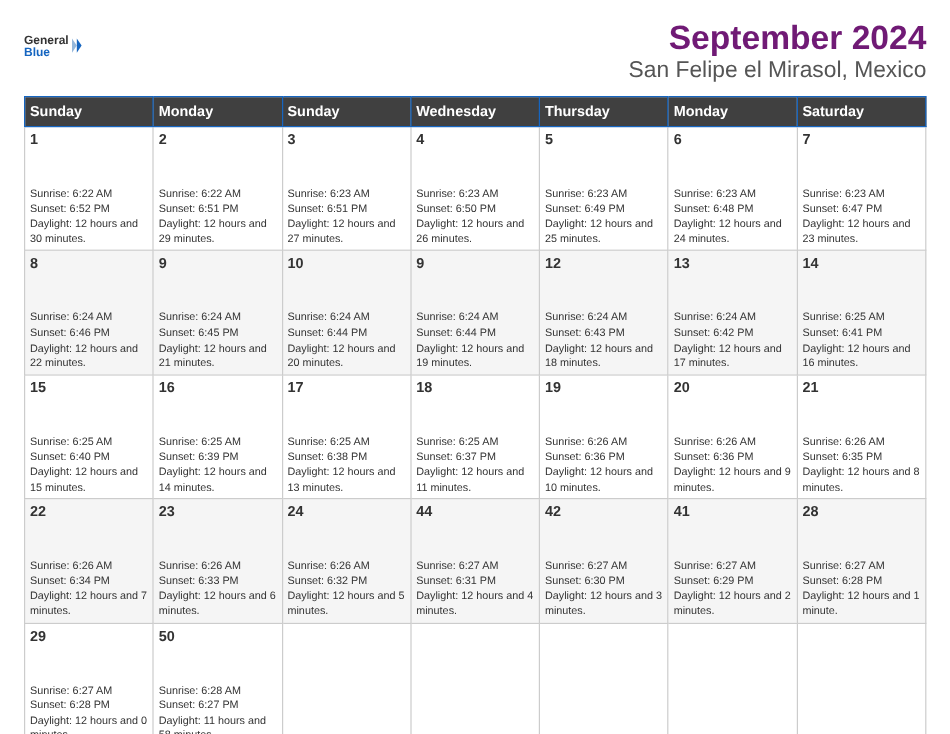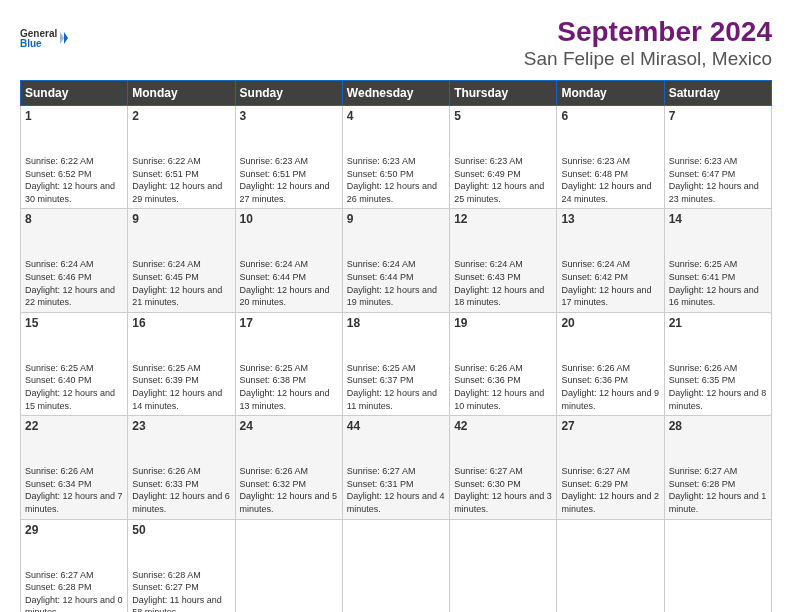--- a/index.html
+++ b/index.html
@@ -222,21 +222,21 @@
       </td>
           <td>
         <span class="day-num">44</span>
         <div class="cell-text">Sunrise: 6:27 AM<br>Sunset: 6:31 PM<br>Daylight: 12 hours and 4 minutes.</div>
       </td>
           <td>
         <span class="day-num">42</span>
         <div class="cell-text">Sunrise: 6:27 AM<br>Sunset: 6:30 PM<br>Daylight: 12 hours and 3 minutes.</div>
       </td>
           <td>
-        <span class="day-num">27</span>
+        <span class="day-num">41</span>
         <div class="cell-text">Sunrise: 6:27 AM<br>Sunset: 6:29 PM<br>Daylight: 12 hours and 2 minutes.</div>
       </td>
           <td>
         <span class="day-num">28</span>
         <div class="cell-text">Sunrise: 6:27 AM<br>Sunset: 6:28 PM<br>Daylight: 12 hours and 1 minute.</div>
       </td>
         </tr>
         <tr>
           <td>
         <span class="day-num">29</span>

